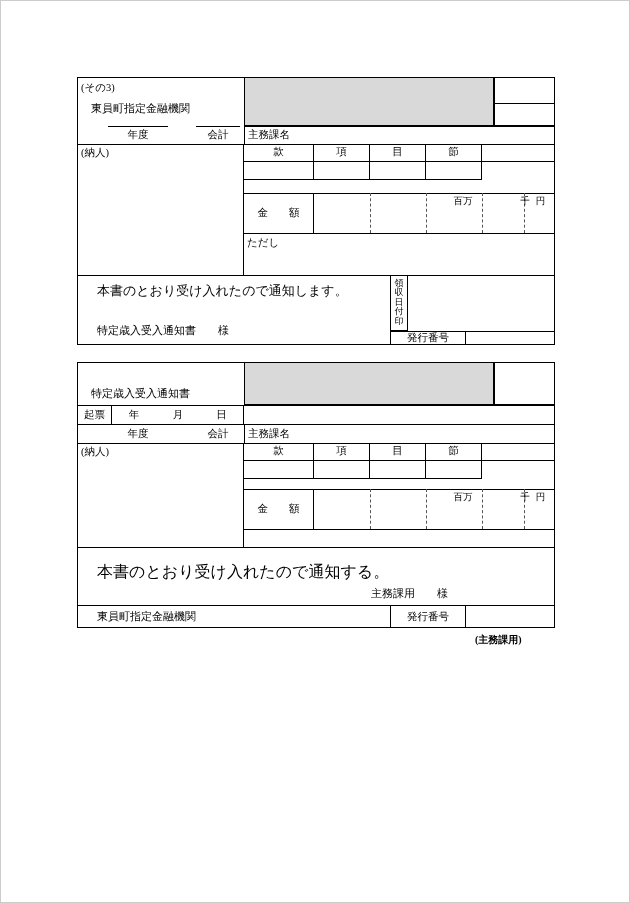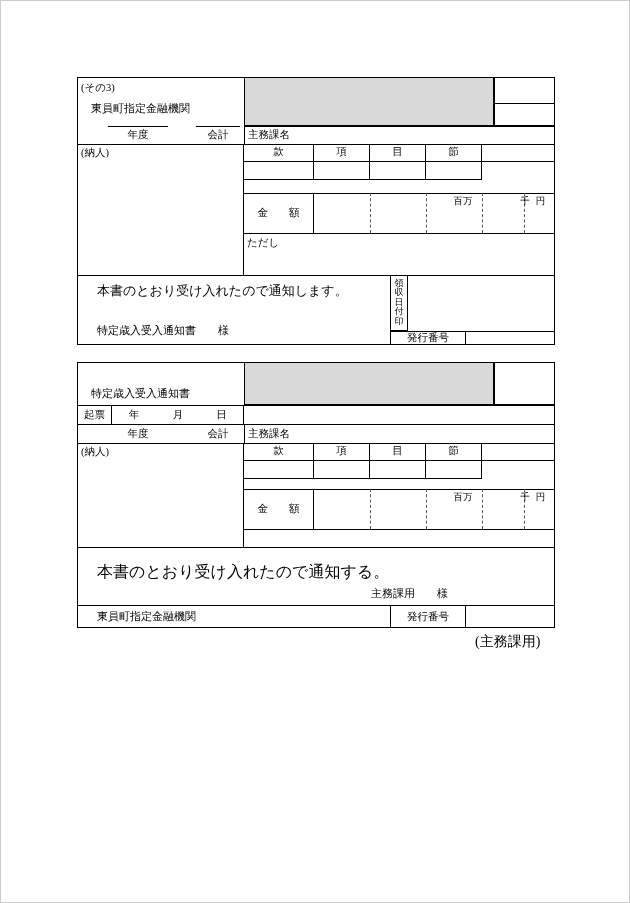--- a/index.html
+++ b/index.html
@@ -53,21 +53,22 @@
     flex-direction: column;
     align-items: center;
     justify-content: center;
     font-size: 9px;
     line-height: 1.05;
   }
   .txt { padding: 0 3px; }
   .small { font-size: 9.5px; }
   .note {
     position: absolute;
-    font-size: 14px;
+    font-size: 10px;
+    font-weight: bold;
   }
 </style>
 </head>
 <body>
 
 <div class="page">
 
   <div class="form" style="left:76px; top:76px; width:478px; height:268px;">
 
     <div class="cell txt c-left" style="left:0px; top:0px; width:166px; height:20px;">(その3)</div>

